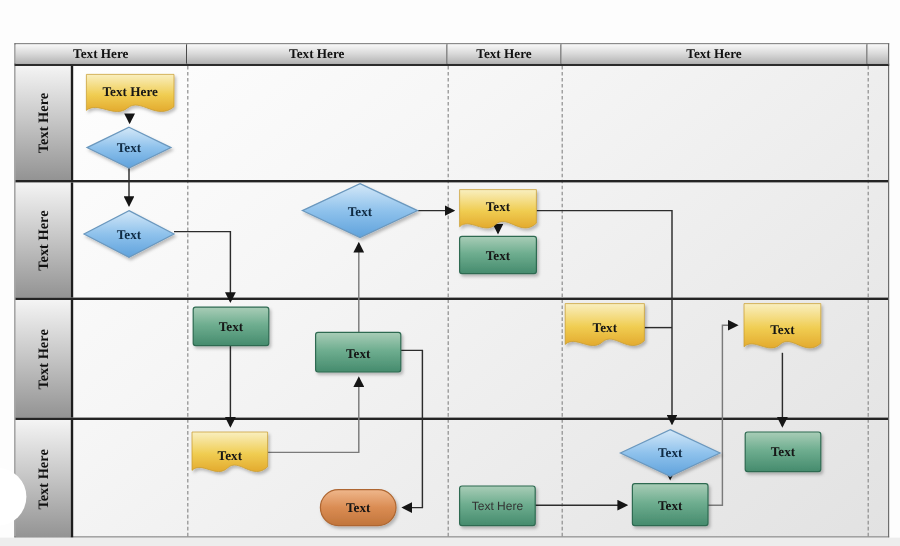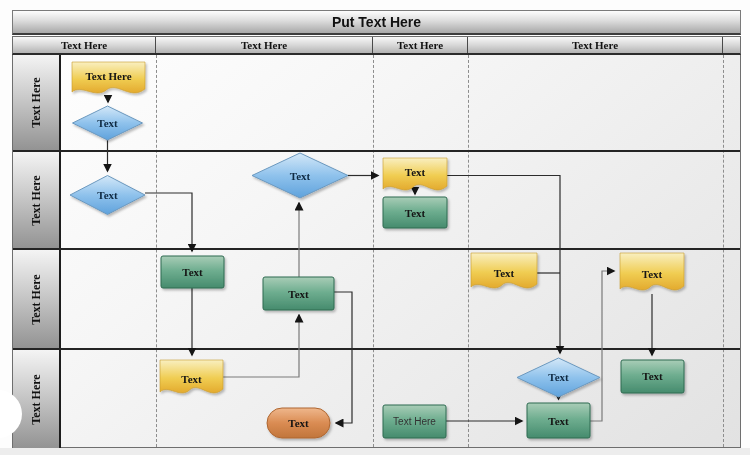--- a/index.html
+++ b/index.html
@@ -42,23 +42,20 @@
     text-anchor:middle;}
   text.shape-label-light{font-family:"Liberation Sans",sans-serif;font-weight:normal;font-size:10px;fill:#333;
     text-anchor:middle;}
   text.diamond-text{fill:#102a43;}
 </style>
 </head>
 <body>
 
 <div class="canvas">
 
-  <div class="titlebar">
-    <span>Put Text Here</span>
-  </div>
 
   <div class="colheaders">
     <div class="colcell" style="width:143px">Text Here</div>
     <div class="colcell" style="width:217px">Text Here</div>
     <div class="colcell" style="width:95px">Text Here</div>
     <div class="colcell" style="width:255px">Text Here</div>
     <div class="colcell" style="width:17px"></div>
   </div>
 
   <div class="body">

